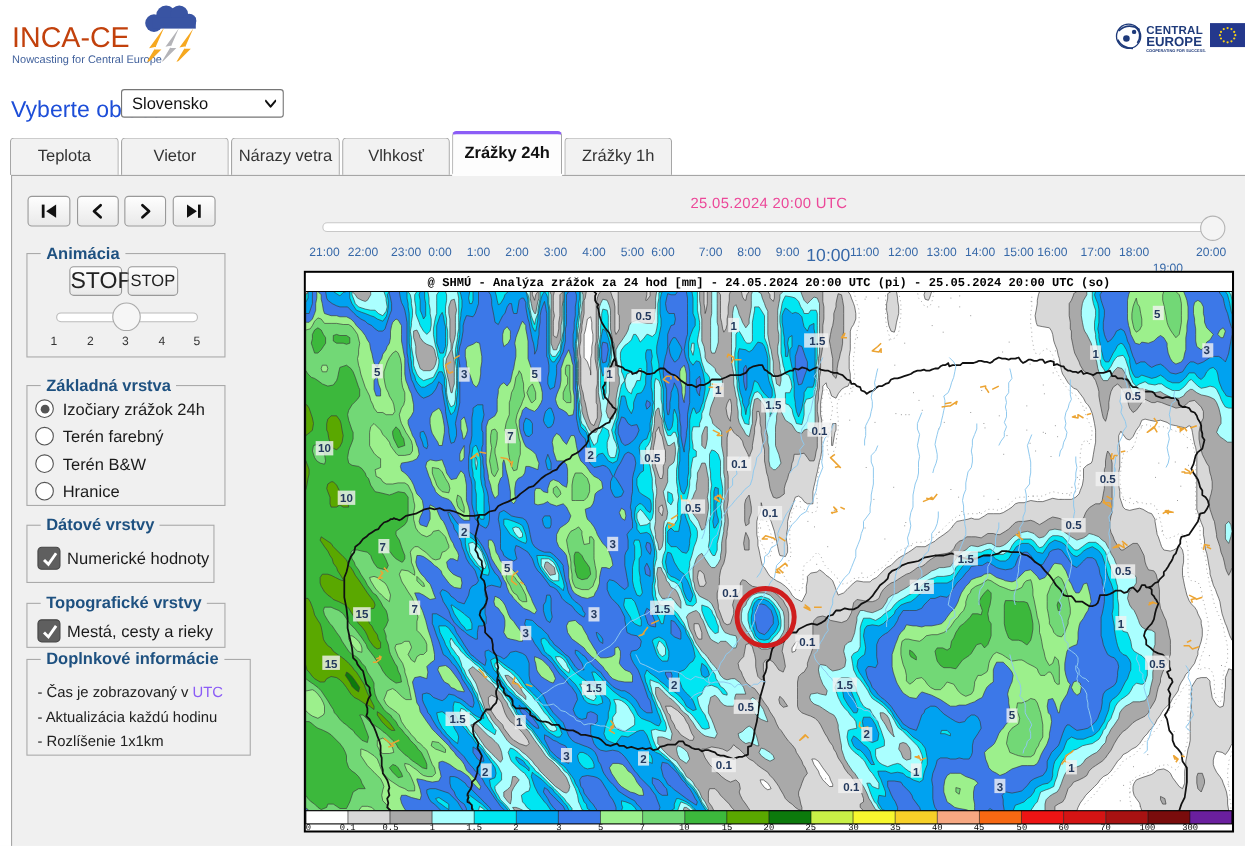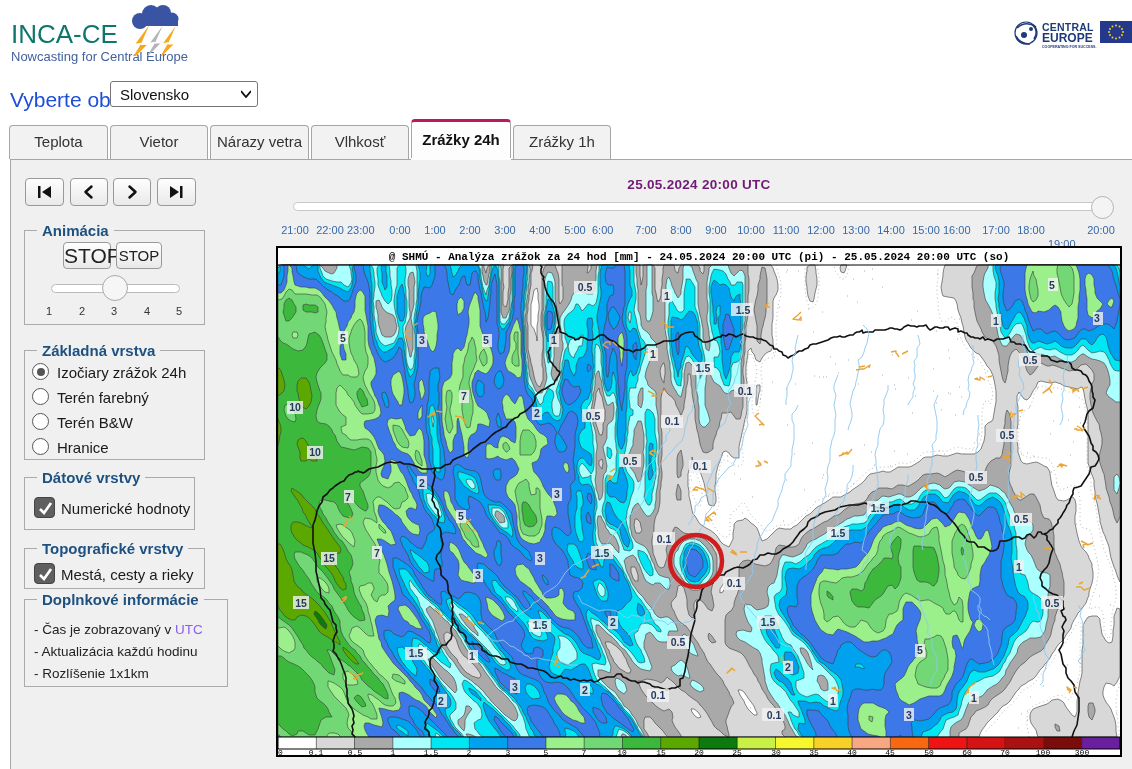--- a/index.html
+++ b/index.html
@@ -2,22 +2,22 @@
 <html><head><meta charset="utf-8"><style>
 * { margin:0; padding:0; box-sizing:border-box; }
 body { width:1132px; height:769px; background:#fff; font-family:"Liberation Sans", sans-serif; position:relative; overflow:hidden; }
 .abs { position:absolute; }
 .btn { position:absolute; border:1px solid #999; border-radius:4px; background:linear-gradient(#fefefe,#e9e9e9); }
 .fs { position:absolute; border:1px solid #aaa;text-decoration:underline; }
 .fs .lg { position:absolute; top:-9px; left:12px; background:#f0f0f0; padding:0 5px; font-weight:bold; font-size:15px; color:#1e5180; }
 .rl { font-size:15px; color:#1a1a1a;text-align:center; }
 </style></head><body>
 
-<div class="abs" style="left:11px;top:19px;font-size:26px;color:#0f766e">INCA-CE</div>
-<div class="abs" style="left:11px;top:49px;font-size:13px;color:#41619c">Nowcasting for Central Europe</div>
+<div class="abs" style="left:11px;top:19px;font-size:26px;color:#c2410c">INCA-CE</div>
+<div class="abs" style="left:11px;top:49px;font-size:10px;color:#41619c">Nowcasting for Central Europe</div>
 <svg class="abs" style="left:113px;top:2px" width="68" height="54" viewBox="0 0 68 54">
   <g fill="#3954a3">
     <circle cx="27" cy="19" r="8"></circle>
       <circle cx="38" cy="12" r="9"></circle>
       <circle cx="50" cy="11" r="8"></circle>
       <circle cx="59" cy="17" r="6.5"></circle>
     <rect x="26" y="14" width="39" height="10"></rect>
   </g>
   <defs>
       <path id="bolt" d="M5 0 L-6 15 L-1 14 L-10 29 L3 16 L-2 16 Z"></path>
@@ -63,21 +63,21 @@
   <span style="position:absolute;left:9px;top:4px;font-size:15px;color:#111">Slovensko</span>
   <svg style="position:absolute;right:6px;top:8px" width="10" height="8">
       <path d="M0 1 L5 7 L10 1" fill="none" stroke="#111" stroke-width="1.8"></path>
     </svg>
 </div>
 
 <div class="abs" style="left:9px;top:125px;width:99px;height:34px;background:#f2f2f2;border:1px solid #a6a6a6;border-bottom:none;border-radius:4px 4px 0 0;text-align:center;line-height:32px;font-size:15px;color:#333">Teplota</div>
 <div class="abs" style="left:110px;top:125px;width:98px;height:34px;background:#f2f2f2;border:1px solid #a6a6a6;border-bottom:none;border-radius:4px 4px 0 0;text-align:center;line-height:32px;font-size:15px;color:#333">Vietor</div>
 <div class="abs" style="left:210px;top:125px;width:99px;height:34px;background:#f2f2f2;border:1px solid #a6a6a6;border-bottom:none;border-radius:4px 4px 0 0;text-align:center;line-height:32px;font-size:15px;color:#333">Nárazy vetra</div>
 <div class="abs" style="left:311px;top:125px;width:98px;height:34px;background:#f2f2f2;border:1px solid #a6a6a6;border-bottom:none;border-radius:4px 4px 0 0;text-align:center;line-height:32px;font-size:15px;color:#333">Vlhkosť</div>
-<div class="abs" style="left:411px;top:119px;width:100px;height:41px;background:#fdfdfd;border:1px solid #a6a6a6;border-bottom:none;border-top:3px solid #be185d;border-radius:4px 4px 0 0;text-align:center;line-height:36px;font-size:15px;font-weight:bold;color:#111;z-index:3">Zrážky 24h</div>
+<div class="abs" style="left:411px;top:119px;width:100px;height:41px;background:#fdfdfd;border:1px solid #a6a6a6;border-bottom:none;border-top:3px solid #8b5cf6;border-radius:4px 4px 0 0;text-align:center;line-height:36px;font-size:15px;font-weight:bold;color:#111;z-index:3">Zrážky 24h</div>
 <div class="abs" style="left:513px;top:125px;width:98px;height:34px;background:#f2f2f2;border:1px solid #a6a6a6;border-bottom:none;border-radius:4px 4px 0 0;text-align:center;line-height:32px;font-size:15px;color:#333">Zrážky 1h</div>
 
 <div class="abs" style="left:10px;top:159px;width:1122px;height:610px;background:#f0f0f0;border-top:1px solid #a6a6a6;border-left:1px solid #a6a6a6"></div>
 <div class="abs" style="left:411px;top:158px;width:100px;height:2px;background:#fdfdfd;z-index:4"></div>
 
 <div class="btn" style="left:25px;top:178px;width:39px;height:28px"><svg width="37" height="26">
       <g fill="#111">
         <rect x="12" y="7" width="2.5" height="12"></rect>
         <path d="M25 7 L16 13 L25 19 Z"></path>
       </g>
@@ -143,37 +143,37 @@
   <div class="rl" style="position:absolute;left:36px;top:17px">Mestá, cesty a rieky</div>
 </div>
 
 <div class="fs" style="left:24px;top:599px;width:204px;height:88px">
   <span class="lg">Doplnkové informácie</span>
   <div style="position:absolute;left:9px;top:22px;font-size:13.5px;color:#222">- Čas je zobrazovaný v <span style="color:#8b5cf6">UTC</span></div>
   <div style="position:absolute;left:9px;top:44px;font-size:13.5px;color:#222">- Aktualizácia každú hodinu</div>
   <div style="position:absolute;left:9px;top:66px;font-size:13.5px;color:#222">- Rozlíšenie 1x1km</div>
 </div>
 
-<div class="abs" style="left:276px;top:177px;width:846px;text-align:center;font-size:13.5px;font-weight:bold;color:#701a75;letter-spacing:0.3px">25.05.2024 20:00 UTC</div>
+<div class="abs" style="left:276px;top:177px;width:846px;text-align:center;font-size:13.5px;font-weight:normal;color:#ec4899;letter-spacing:0.3px">25.05.2024 20:00 UTC</div>
 <div class="abs" style="left:293px;top:202px;width:810px;height:9px;background:#fff;border:1px solid #c8c8c8;border-radius:5px"></div>
 <div class="abs" style="left:1091px;top:196px;width:23px;height:23px;background:#f4f4f4;border:1px solid #b4b4b4;border-radius:50%"></div>
 <span style="position:absolute;left:277px;top:224px;width:36px;text-align:center;font-size:11px;color:#3668a8">21:00</span>
 <span style="position:absolute;left:312px;top:224px;width:36px;text-align:center;font-size:11px;color:#3668a8">22:00</span>
-<span style="position:absolute;left:347px;top:224px;width:36px;text-align:left;font-size:11px;color:#3668a8">23:00</span>
+<span style="position:absolute;left:347px;top:224px;width:36px;text-align:right;font-size:11px;color:#3668a8">23:00</span>
 <span style="position:absolute;left:382px;top:224px;width:36px;text-align:center;font-size:11px;color:#3668a8">0:00</span>
 <span style="position:absolute;left:417px;top:224px;width:36px;text-align:center;font-size:11px;color:#3668a8">1:00</span>
 <span style="position:absolute;left:452px;top:224px;width:36px;text-align:center;font-size:11px;color:#3668a8">2:00</span>
 <span style="position:absolute;left:487px;top:224px;width:36px;text-align:center;font-size:11px;color:#3668a8">3:00</span>
 <span style="position:absolute;left:522px;top:224px;width:36px;text-align:center;font-size:11px;color:#3668a8">4:00</span>
 <span style="position:absolute;left:557px;top:224px;width:36px;text-align:center;font-size:11px;color:#3668a8">5:00</span>
 <span style="position:absolute;left:592px;top:224px;width:36px;text-align:left;font-size:11px;color:#3668a8">6:00</span>
 <span style="position:absolute;left:628px;top:224px;width:36px;text-align:center;font-size:11px;color:#3668a8">7:00</span>
 <span style="position:absolute;left:663px;top:224px;width:36px;text-align:center;font-size:11px;color:#3668a8">8:00</span>
 <span style="position:absolute;left:698px;top:224px;width:36px;text-align:center;font-size:11px;color:#3668a8">9:00</span>
-<span style="position:absolute;left:733px;top:224px;width:36px;text-align:center;font-size:11px;color:#3668a8">10:00</span>
+<span style="position:absolute;left:733px;top:224px;width:36px;text-align:center;font-size:16px;color:#3668a8">10:00</span>
 <span style="position:absolute;left:768px;top:224px;width:36px;text-align:center;font-size:11px;color:#3668a8">11:00</span>
 <span style="position:absolute;left:803px;top:224px;width:36px;text-align:center;font-size:11px;color:#3668a8">12:00</span>
 <span style="position:absolute;left:838px;top:224px;width:36px;text-align:center;font-size:11px;color:#3668a8">13:00</span>
 <span style="position:absolute;left:873px;top:224px;width:36px;text-align:center;font-size:11px;color:#3668a8">14:00</span>
 <span style="position:absolute;left:908px;top:224px;width:36px;text-align:center;font-size:11px;color:#3668a8">15:00</span>
 <span style="position:absolute;left:943px;top:224px;width:36px;font-size:11px;color:#3668a8">16:00</span>
 <span style="position:absolute;left:978px;top:224px;width:36px;text-align:center;font-size:11px;color:#3668a8">17:00</span>
 <span style="position:absolute;left:1013px;top:224px;width:36px;text-align:center;font-size:11px;color:#3668a8">18:00</span>
 <span style="position:absolute;left:1048px;top:238px;width:36px;text-align:left;font-size:11px;color:#3668a8">19:00</span>
 <span style="position:absolute;left:1083px;top:224px;width:36px;text-align:center;font-size:11px;color:#3668a8">20:00</span>

